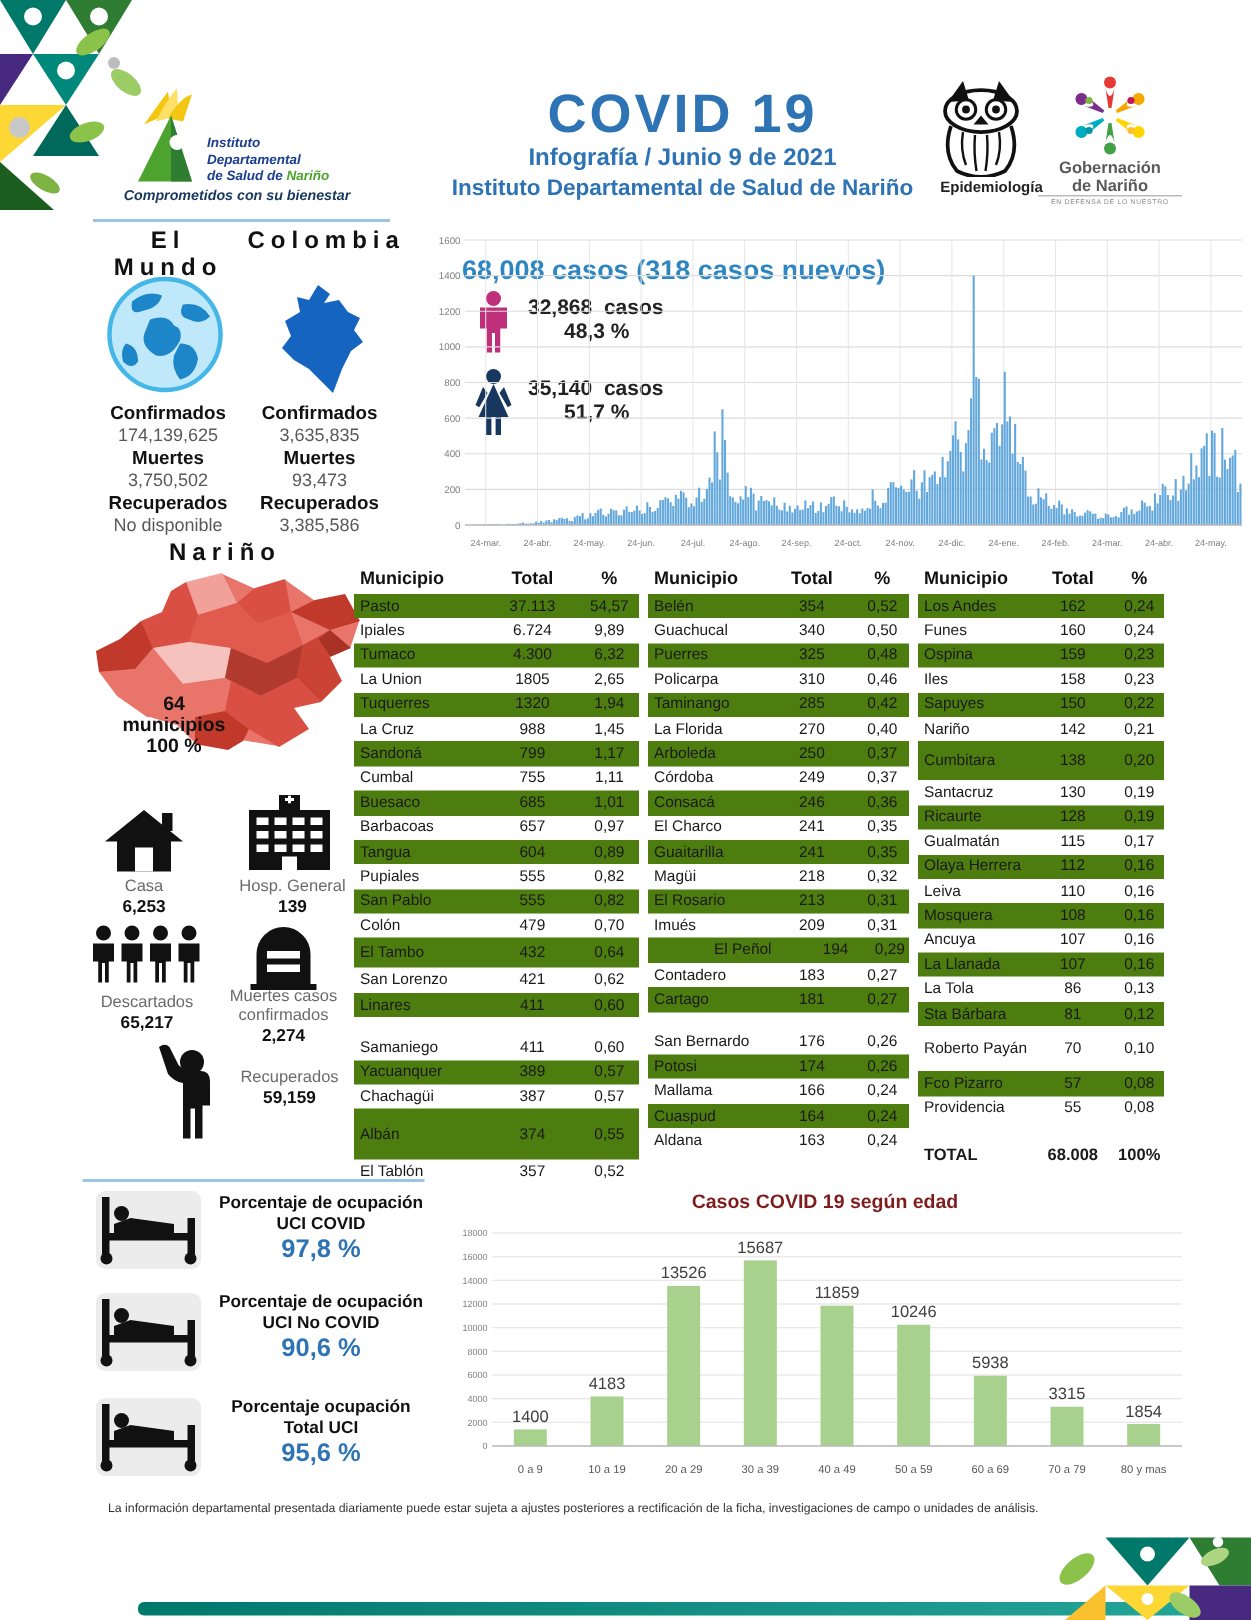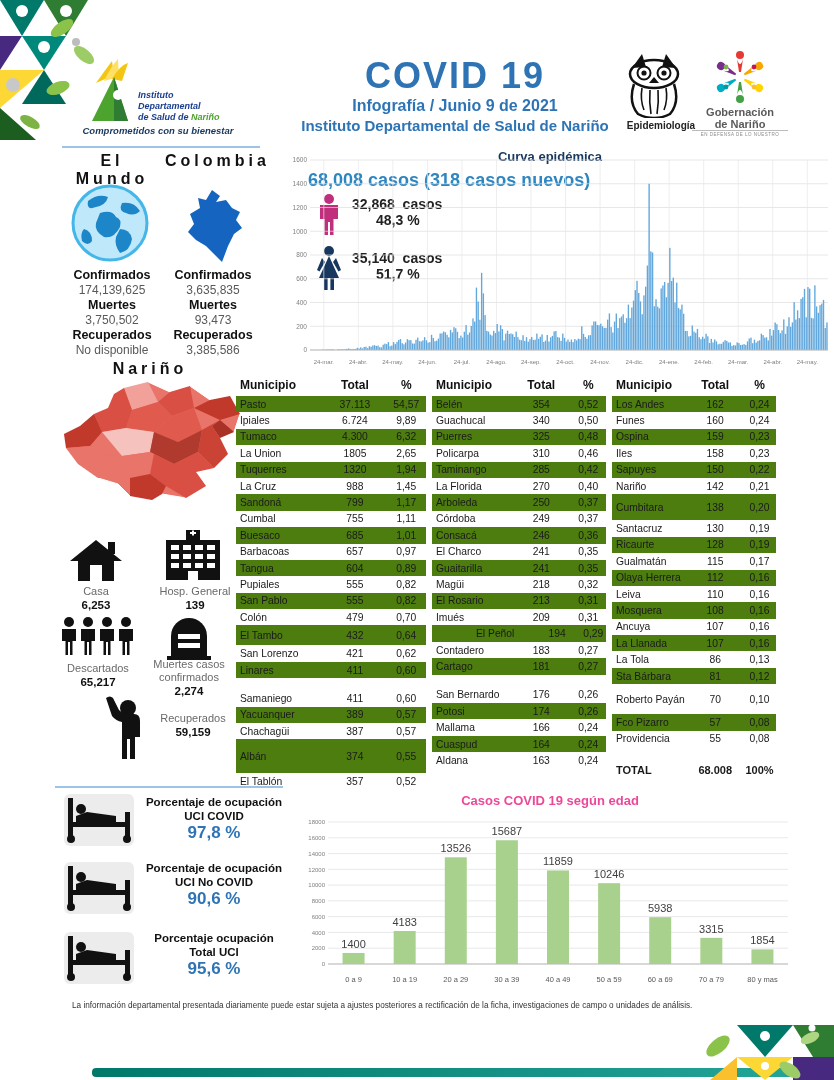--- a/index.html
+++ b/index.html
@@ -35,21 +35,21 @@
   .trow.shaded{background:#4d7c0f;}
   .trow.total{font-weight:bold;font-size:11px;}
   .c-m{flex:0 0 46%;padding-left:4px;line-height:11px;}
   .c-t{flex:0 0 29%;text-align:center;}
   .c-p{flex:0 0 25%;text-align:center;}
   
   .uci-lbl{font-size:11.5px;font-weight:bold;color:#111;line-height:13.5px;}
   .uci-val{font-size:17px;font-weight:bold;color:#2e74b5;}
   .bedbg{background:#ececec;border-radius:6px;}
   
-  .age-title{font-size:13px;font-weight:bold;color:#ec4899;}
+  .age-title{font-size:13px;font-weight:bold;color:#7f1d1d;}
   
   .foot{font-size:8.2px;color:#333;line-height:11px;}
   .bottom-strip{background:linear-gradient(90deg,#00796b,#26a69a);height:9px;border-radius:4px 0 0 4px;}
 </style>
 </head>
 <body>
 
 <div class="page">
 
   <svg class="abs" style="left:0;top:0" width="110" height="140">
@@ -187,20 +187,25 @@
     <polygon points="4,68 2,54 18,46 32,34 40,52 28,66" fill="#c0392b"></polygon>
     <polygon points="16,84 4,68 28,66 44,74 36,98" fill="#e8746a"></polygon>
     <polygon points="64,48 92,52 88,72 60,76 40,52" fill="#f6c2bd"></polygon>
     <polygon points="92,52 110,36 132,28 140,50 116,62" fill="#e05a4e"></polygon>
     <polygon points="140,50 158,40 150,46 158,58 166,74 152,88 136,72" fill="#cb4335"></polygon>
     <polygon points="116,62 140,50 136,72 112,84 92,74 88,72 92,52" fill="#b03a2e"></polygon>
     <polygon points="60,76 88,72 92,74 88,94 68,98 36,98 44,74" fill="#e8746a"></polygon>
     <polygon points="112,84 136,72 152,88 134,92 144,106 124,118 104,106 88,94 92,74" fill="#d94f43"></polygon>
     <polygon points="88,94 104,106 100,114 90,120 68,116 68,98" fill="#c0392b"></polygon>
   </svg>
+  <div class="abs ctr" style="left:70px;top:462px;width:92px">
+    <div class="mini-val" style="font-size:13px">64</div>
+    <div class="mini-val" style="font-size:13px">municipios</div>
+    <div class="mini-val" style="font-size:13px">100 %</div>
+  </div>
 
   <svg class="abs" style="left:66px;top:535px" width="60" height="50">
     <rect x="42" y="7" width="7" height="12" fill="#111"></rect>
     <path d="M4,26 L30,5 L56,26 L48,26 L48,46 L12,46 L12,26 Z" fill="#111"></path>
     <rect x="24" y="30" width="12" height="16" fill="#fff"></rect>
   </svg>
   <div class="abs ctr" style="left:58px;top:585px;width:76px">
     <div class="mini-lbl">Casa</div>
     <div class="mini-val">6,253</div>
   </div>
@@ -269,21 +274,20 @@
     <circle cx="28" cy="12" r="8" fill="#111"></circle>
     <path d="M6,2 q4,-3 7,0 l6,12 q4,4 9,4 h6 q6,0 6,7 v16 h-5 v22 h-5 V43 h-3 v20 h-5 V26 q-6,-1 -10,-6 z" fill="#111"></path>
   </svg>
   <div class="abs ctr" style="left:148px;top:712px;width:90px">
     <div class="mini-lbl">Recuperados</div>
     <div class="mini-val">59,159</div>
   </div>
 
   <div class="abs blue-line" style="left:55px;top:786px;width:228px"></div>
 
-  <div class="abs curve-title ctr" style="left:420px;top:149px;width:260px">Curva epidémica</div>
   <div class="abs headline" style="left:308px;top:170px">68,008 casos (318 casos nuevos)</div>
   <svg class="abs" style="left:316px;top:194px" width="26" height="42">
     <g fill="#bf2f7b">
         <circle cx="13" cy="5" r="5"></circle>
         <path d="M4,11 h18 v14 h-4.5 v16 h-3.5 V28 h-2 v13 h-3.5 V25 H4 z"></path>
       </g>
   </svg>
   <div class="abs sex-val" style="left:352px;top:196px"><span>32,868</span>&nbsp;&nbsp;<span>casos</span></div>
   <div class="abs sex-val" style="left:376px;top:212px">48,3 %</div>
   <svg class="abs" style="left:314px;top:246px" width="30" height="48">

